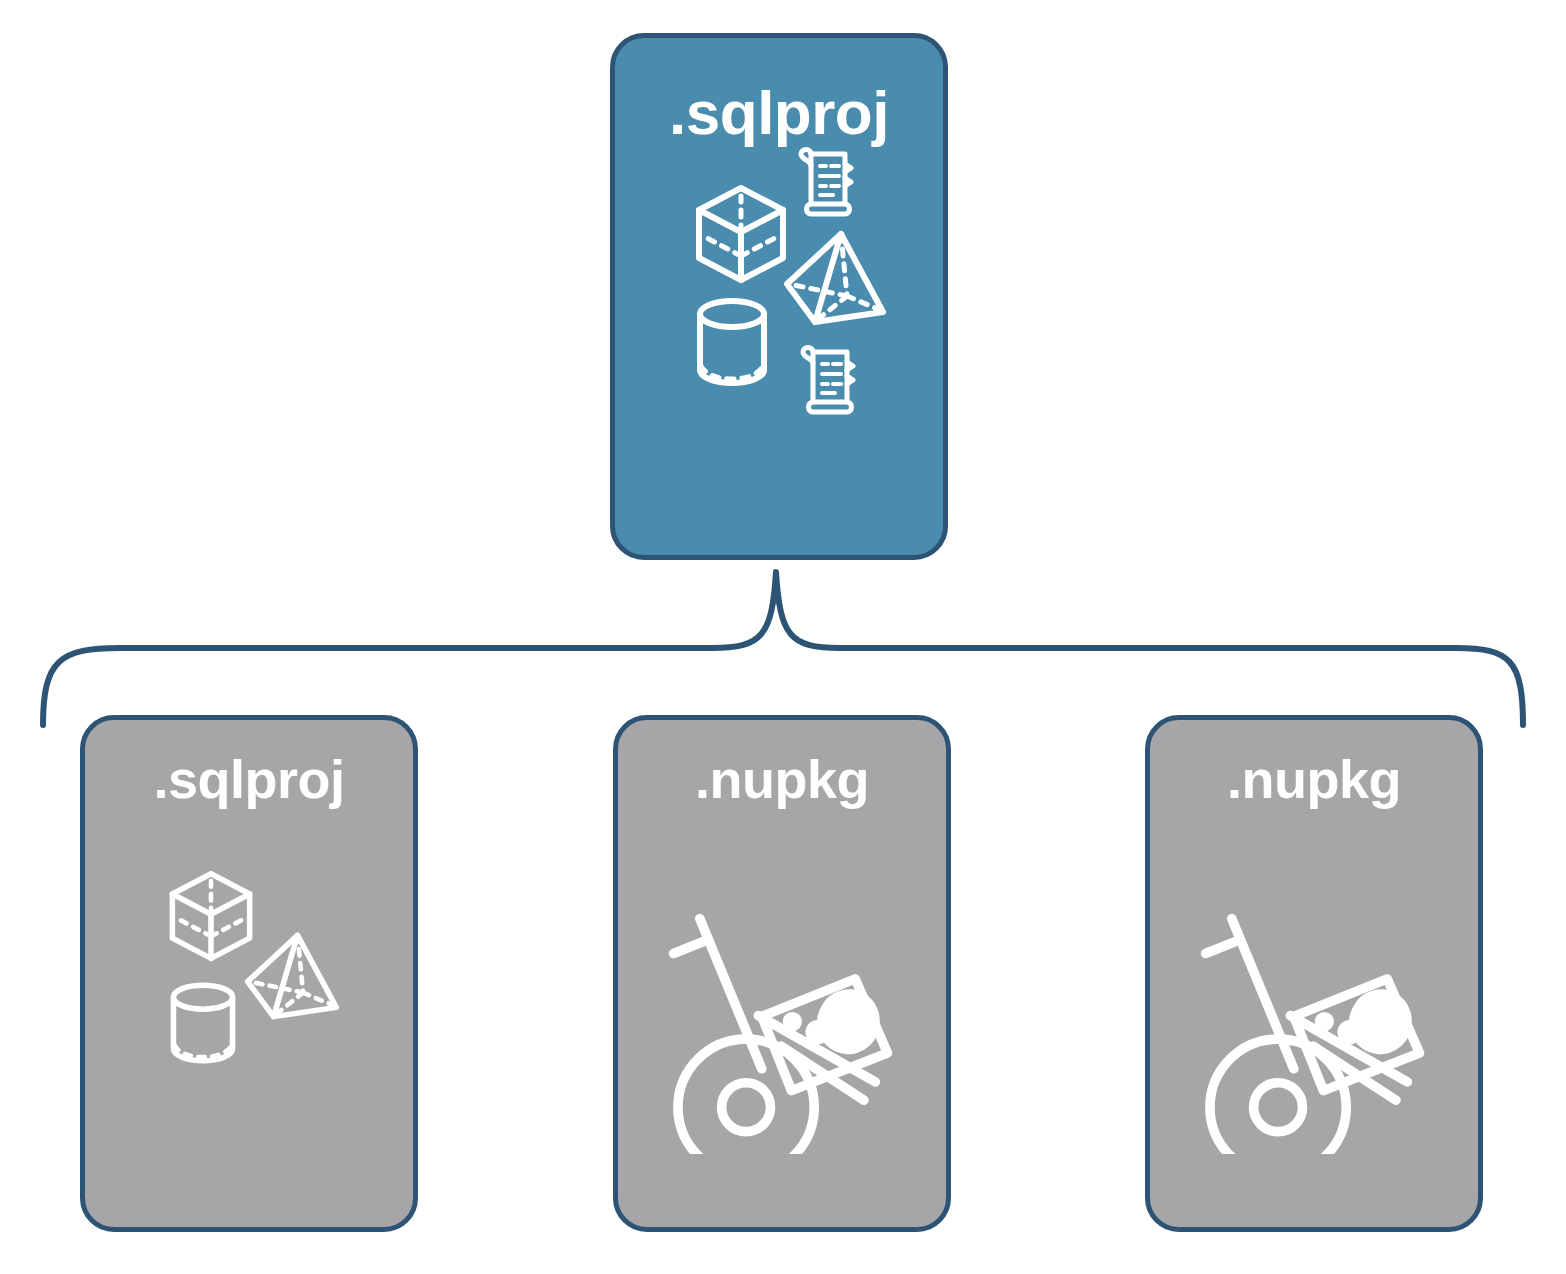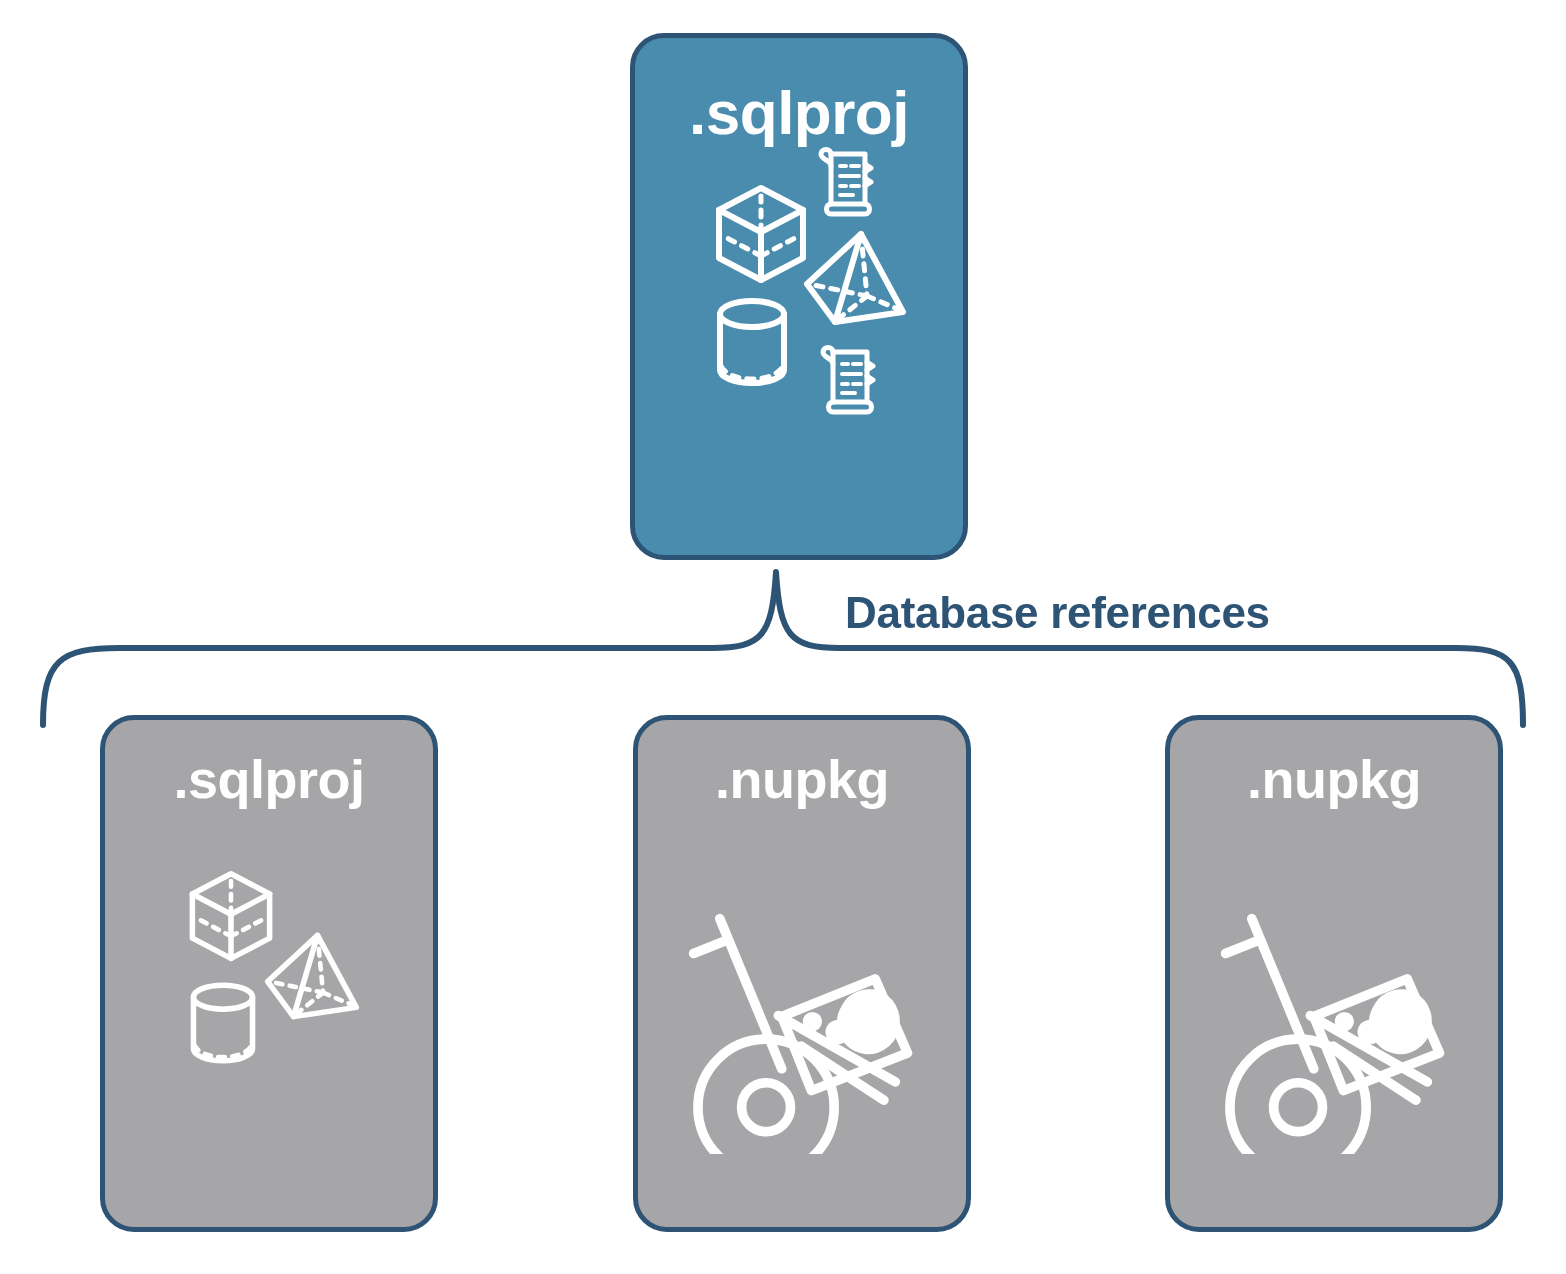--- a/index.html
+++ b/index.html
@@ -21,21 +21,20 @@
 
   
   .card {
     position: absolute;
     box-sizing: border-box;
     border: 5px solid #2D5375;
     border-radius: 34px;
     display: flex;
     flex-direction: column;
     align-items: center;
-    margin-left: 20px;
   }
   .card.primary {
     background: #4A8CAE;
   }
   .card.secondary {
     background: #A6A6A8;
   }
   .card-title {
     color: #ffffff;
     font-weight: bold;
@@ -179,21 +178,20 @@
   <svg id="brace" viewBox="0 0 1566 200">
     <path d="M 43 175
              C 43 110, 60 98, 120 98
              L 712 98
              C 762 98, 772 86, 776 22
              C 780 86, 790 98, 840 98
              L 1456 98
              C 1510 98, 1523 110, 1523 175" fill="none" stroke="#2D5375" stroke-width="6" stroke-linecap="round" stroke-linejoin="round"></path>
   </svg>
 
-  <div id="brace-label">Database references</div>
 
   <div class="card secondary" id="card-sqlproj-ref">
     <div class="card-title">.sqlproj</div>
     <div class="card-art">
 
       <svg width="92" height="98" viewBox="0 0 100 106" style="left:80px; top:62px;">
         <g fill="none" stroke="#ffffff" stroke-width="6" stroke-linejoin="round" stroke-linecap="round">
           <path d="M8 28 L50 6 L92 28 L50 50 Z"></path>
           <path d="M8 28 L8 76 L50 98 L92 76 L92 28"></path>
           <path d="M50 50 L50 98"></path>

